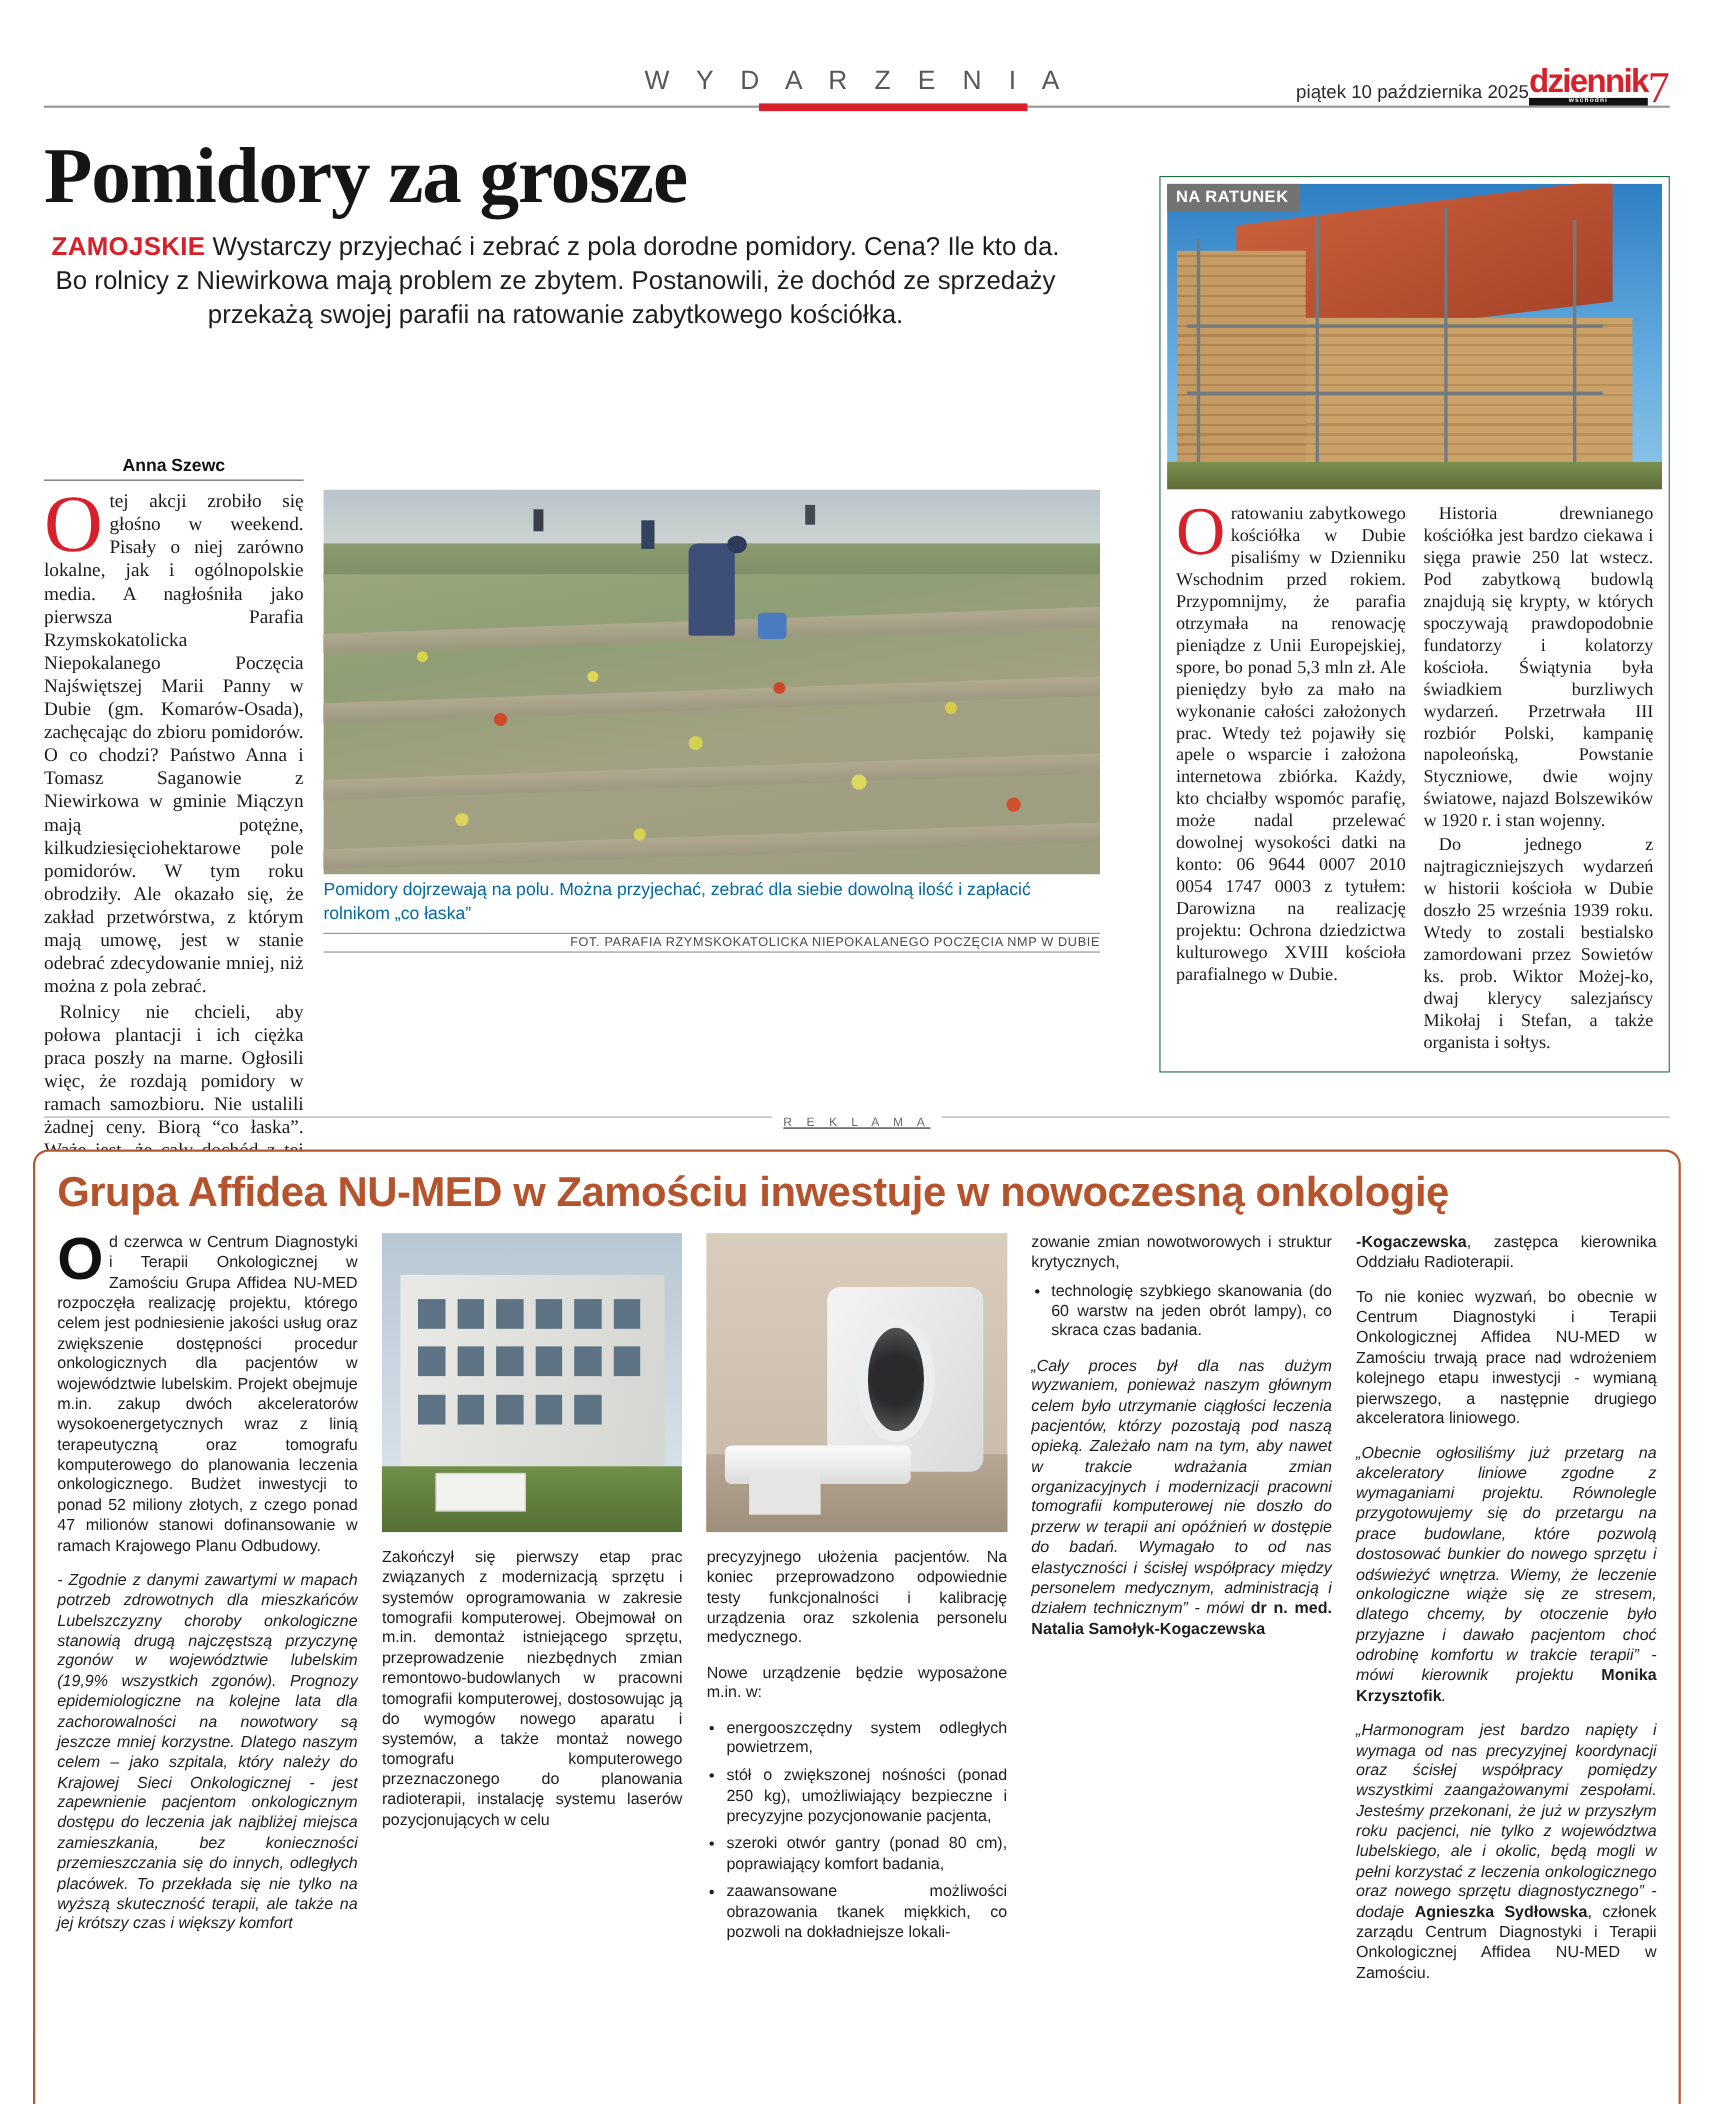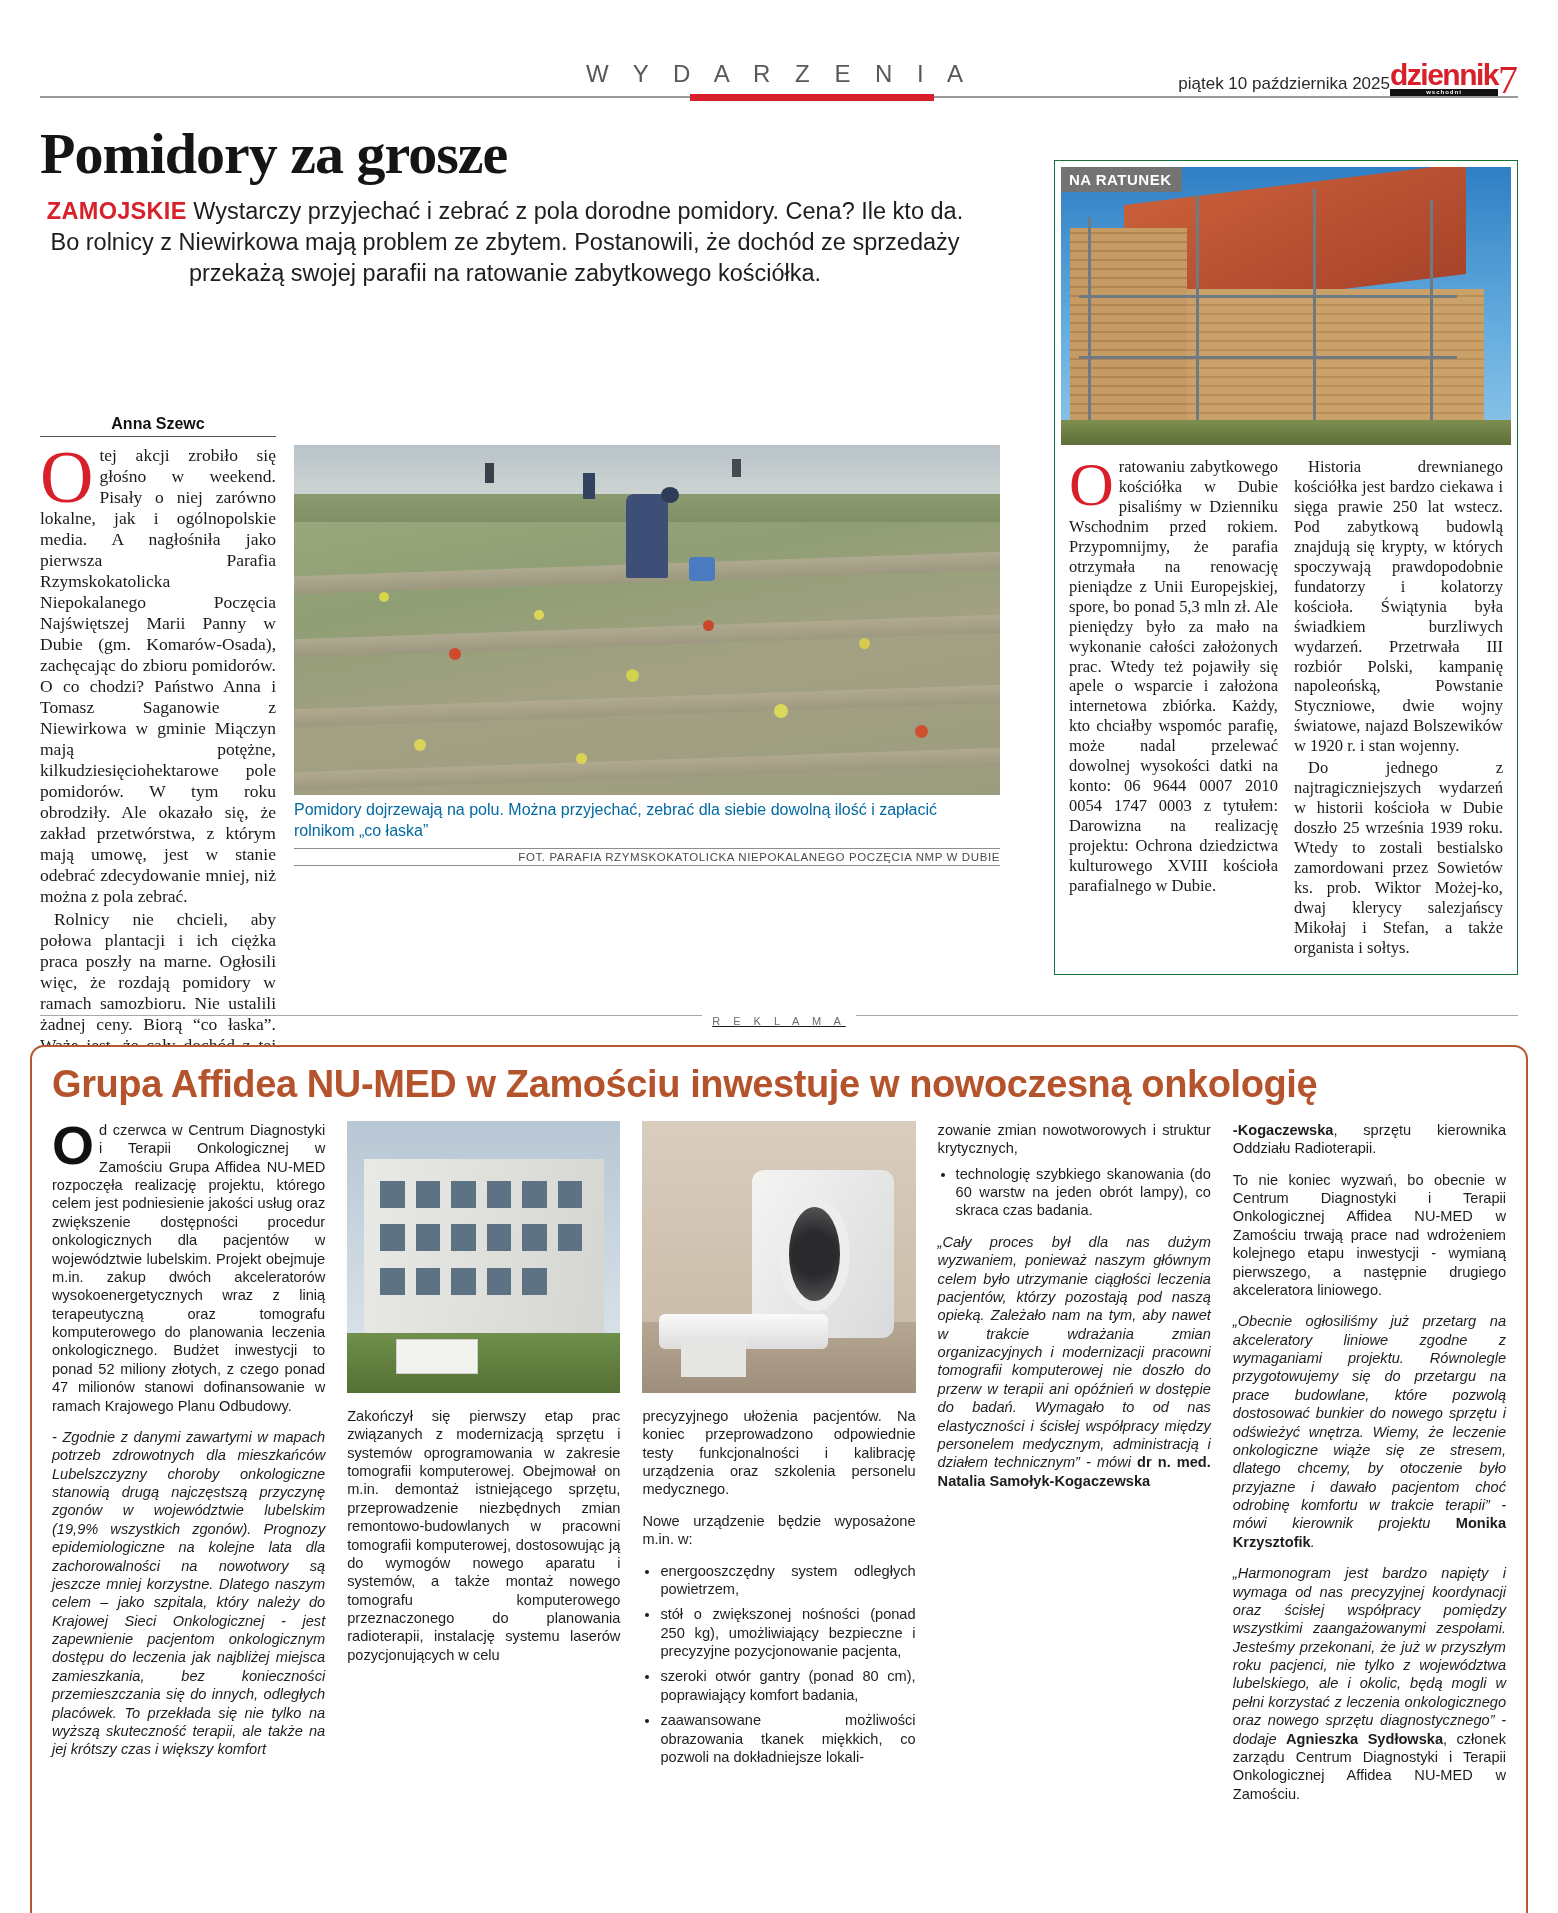--- a/index.html
+++ b/index.html
@@ -31,21 +31,21 @@
   .mh-logo .sub {
     display:block; background:#111; color:#fff; font-size:6px; letter-spacing:1px;
     text-align:center; font-weight:bold; margin-top:1px; padding:1px 0;
   }
   .mh-page-no { font-family:"Liberation Serif", serif; font-size:40px; color:#d8202a; line-height:0.9; padding-bottom:0px;}
 
   
   .head-wrap { margin: 14px 40px 0 40px; position:relative; }
   .headline {
     font-family:"Liberation Serif", serif; font-weight:bold;
-    font-size:58px; line-height:0.96; letter-spacing:-1px; color:#151515;
+    font-size:72px; line-height:0.96; letter-spacing:-1px; color:#151515;
     margin:0; width: 930px;
   }
   .lead { width: 930px; margin-top: 14px; font-family:"Liberation Sans", sans-serif;
           font-size:23.5px; line-height:1.32; color:#1d1d1d; text-align:center; }
   .lead .kicker { color:#d8202a; font-weight:bold; letter-spacing:0.3px; }
 
   
   .rail {
     position:absolute; right:40px; top:100px; width:464px;
     border:1.5px solid #16713f; background:#fff;
@@ -342,21 +342,21 @@
 
       <div class="ad-col">
         <p style="margin-bottom:7px;">zowanie zmian nowotworowych i struktur krytycznych,</p>
         <ul>
           <li>technologię szybkiego skanowania (do 60 warstw na jeden obrót lampy), co skraca czas badania.</li>
         </ul>
         <p class="it"><span>„Cały proces był dla nas dużym wyzwaniem, ponieważ naszym głównym celem było utrzymanie ciągłości leczenia pacjentów, którzy pozostają pod naszą opieką. Zależało nam na tym, aby nawet w trakcie wdrażania zmian organizacyjnych i modernizacji pracowni tomografii komputerowej nie doszło do przerw w terapii ani opóźnień w dostępie do badań. Wymagało to od nas elastyczności i ścisłej współpracy między personelem medycznym, administracją i działem technicznym” - mówi </span><b style="font-style:normal;">dr n. med. Natalia Samołyk-Kogaczewska</b></p>
       </div>
 
       <div class="ad-col">
-        <p><b>-Kogaczewska</b><span>, sprzętu kierownika Oddziału Radioterapii.</span></p>
+        <p><b>-Kogaczewska</b><span>, zastępca kierownika Oddziału Radioterapii.</span></p>
         <p>To nie koniec wyzwań, bo obecnie w Centrum Diagnostyki i Terapii Onkologicznej Affidea NU-MED w Zamościu trwają prace nad wdrożeniem kolejnego etapu inwestycji - wymianą pierwszego, a następnie drugiego akceleratora liniowego.</p>
         <p class="it"><span>„Obecnie ogłosiliśmy już przetarg na akceleratory liniowe zgodne z wymaganiami projektu. Równolegle przygotowujemy się do przetargu na prace budowlane, które pozwolą dostosować bunkier do nowego sprzętu i odświeżyć wnętrza. Wiemy, że leczenie onkologiczne wiąże się ze stresem, dlatego chcemy, by otoczenie było przyjazne i dawało pacjentom choć odrobinę komfortu w trakcie terapii” - mówi kierownik projektu </span><b style="font-style:normal;">Monika Krzysztofik</b>.</p>
         <p><i>„Harmonogram jest bardzo napięty i wymaga od nas precyzyjnej koordynacji oraz ścisłej współpracy pomiędzy wszystkimi zaangażowanymi zespołami. Jesteśmy przekonani, że już w przyszłym roku pacjenci, nie tylko z województwa lubelskiego, ale i okolic, będą mogli w pełni korzystać z leczenia onkologicznego oraz nowego sprzętu diagnostycznego” - dodaje </i><b>Agnieszka Sydłowska</b><span>, członek zarządu Centrum Diagnostyki i Terapii Onkologicznej Affidea NU-MED w Zamościu.</span></p>
       </div>
 
     </div>
 
   </div>
 
 </div>

